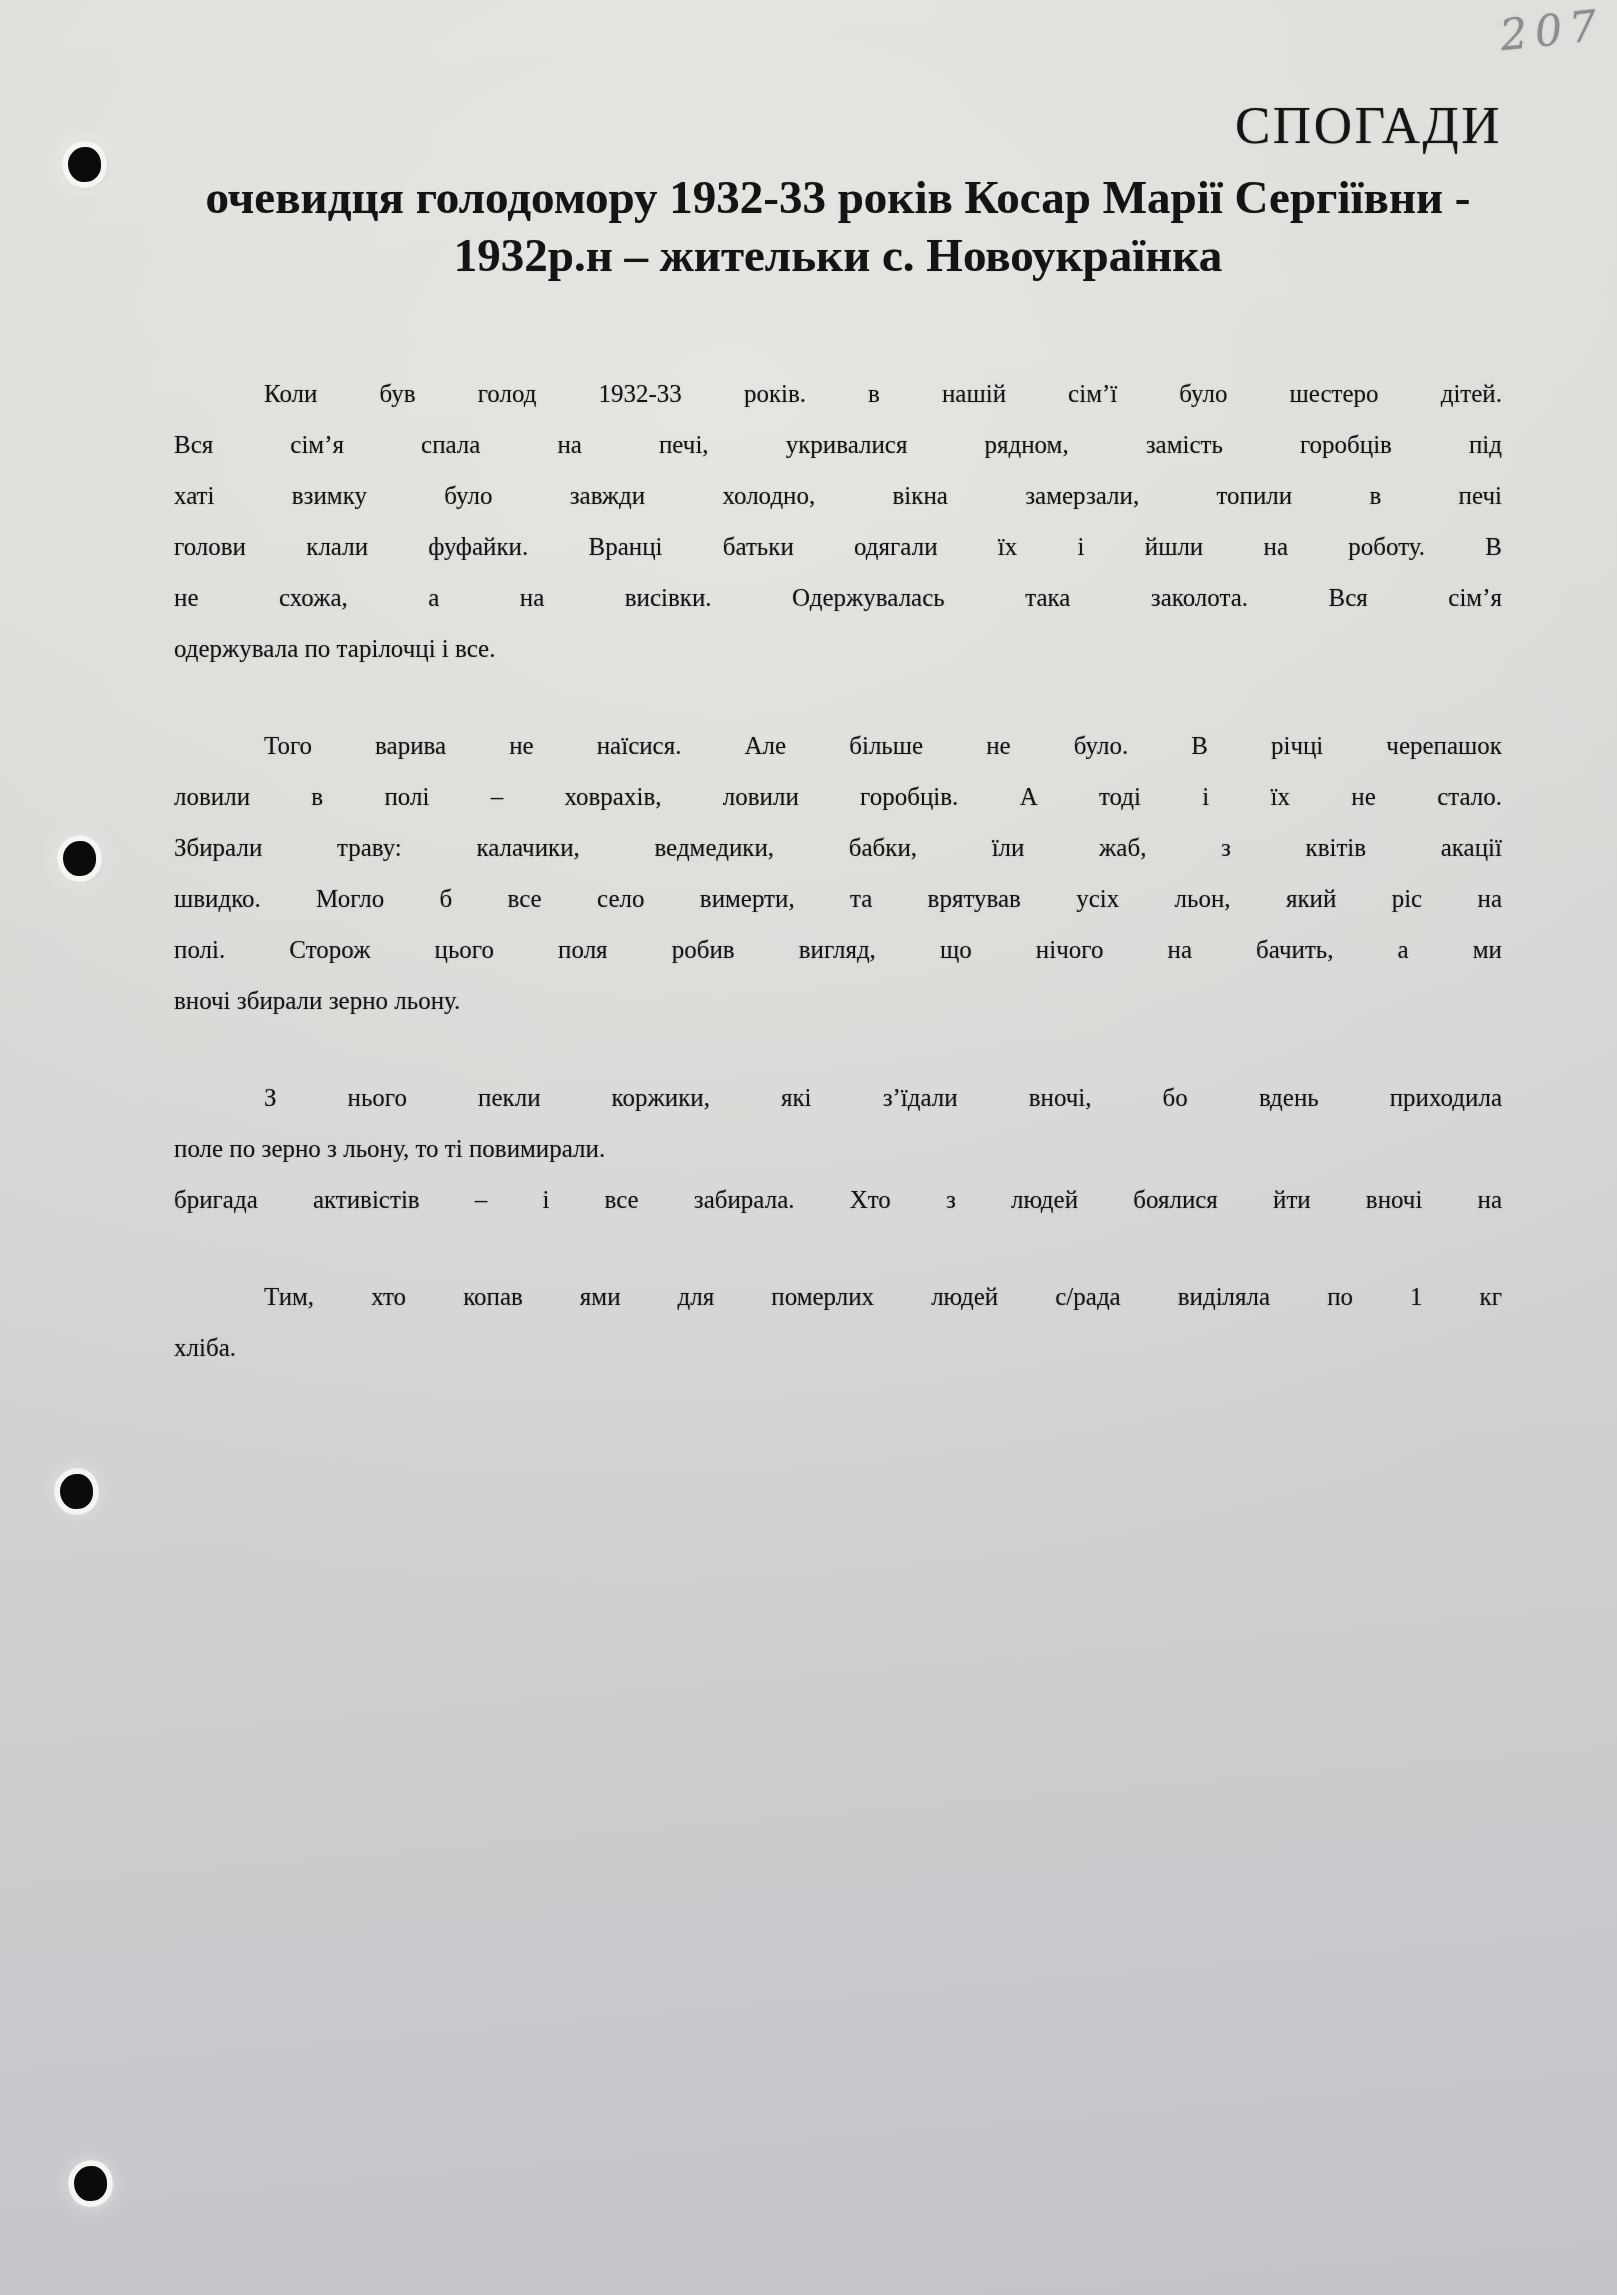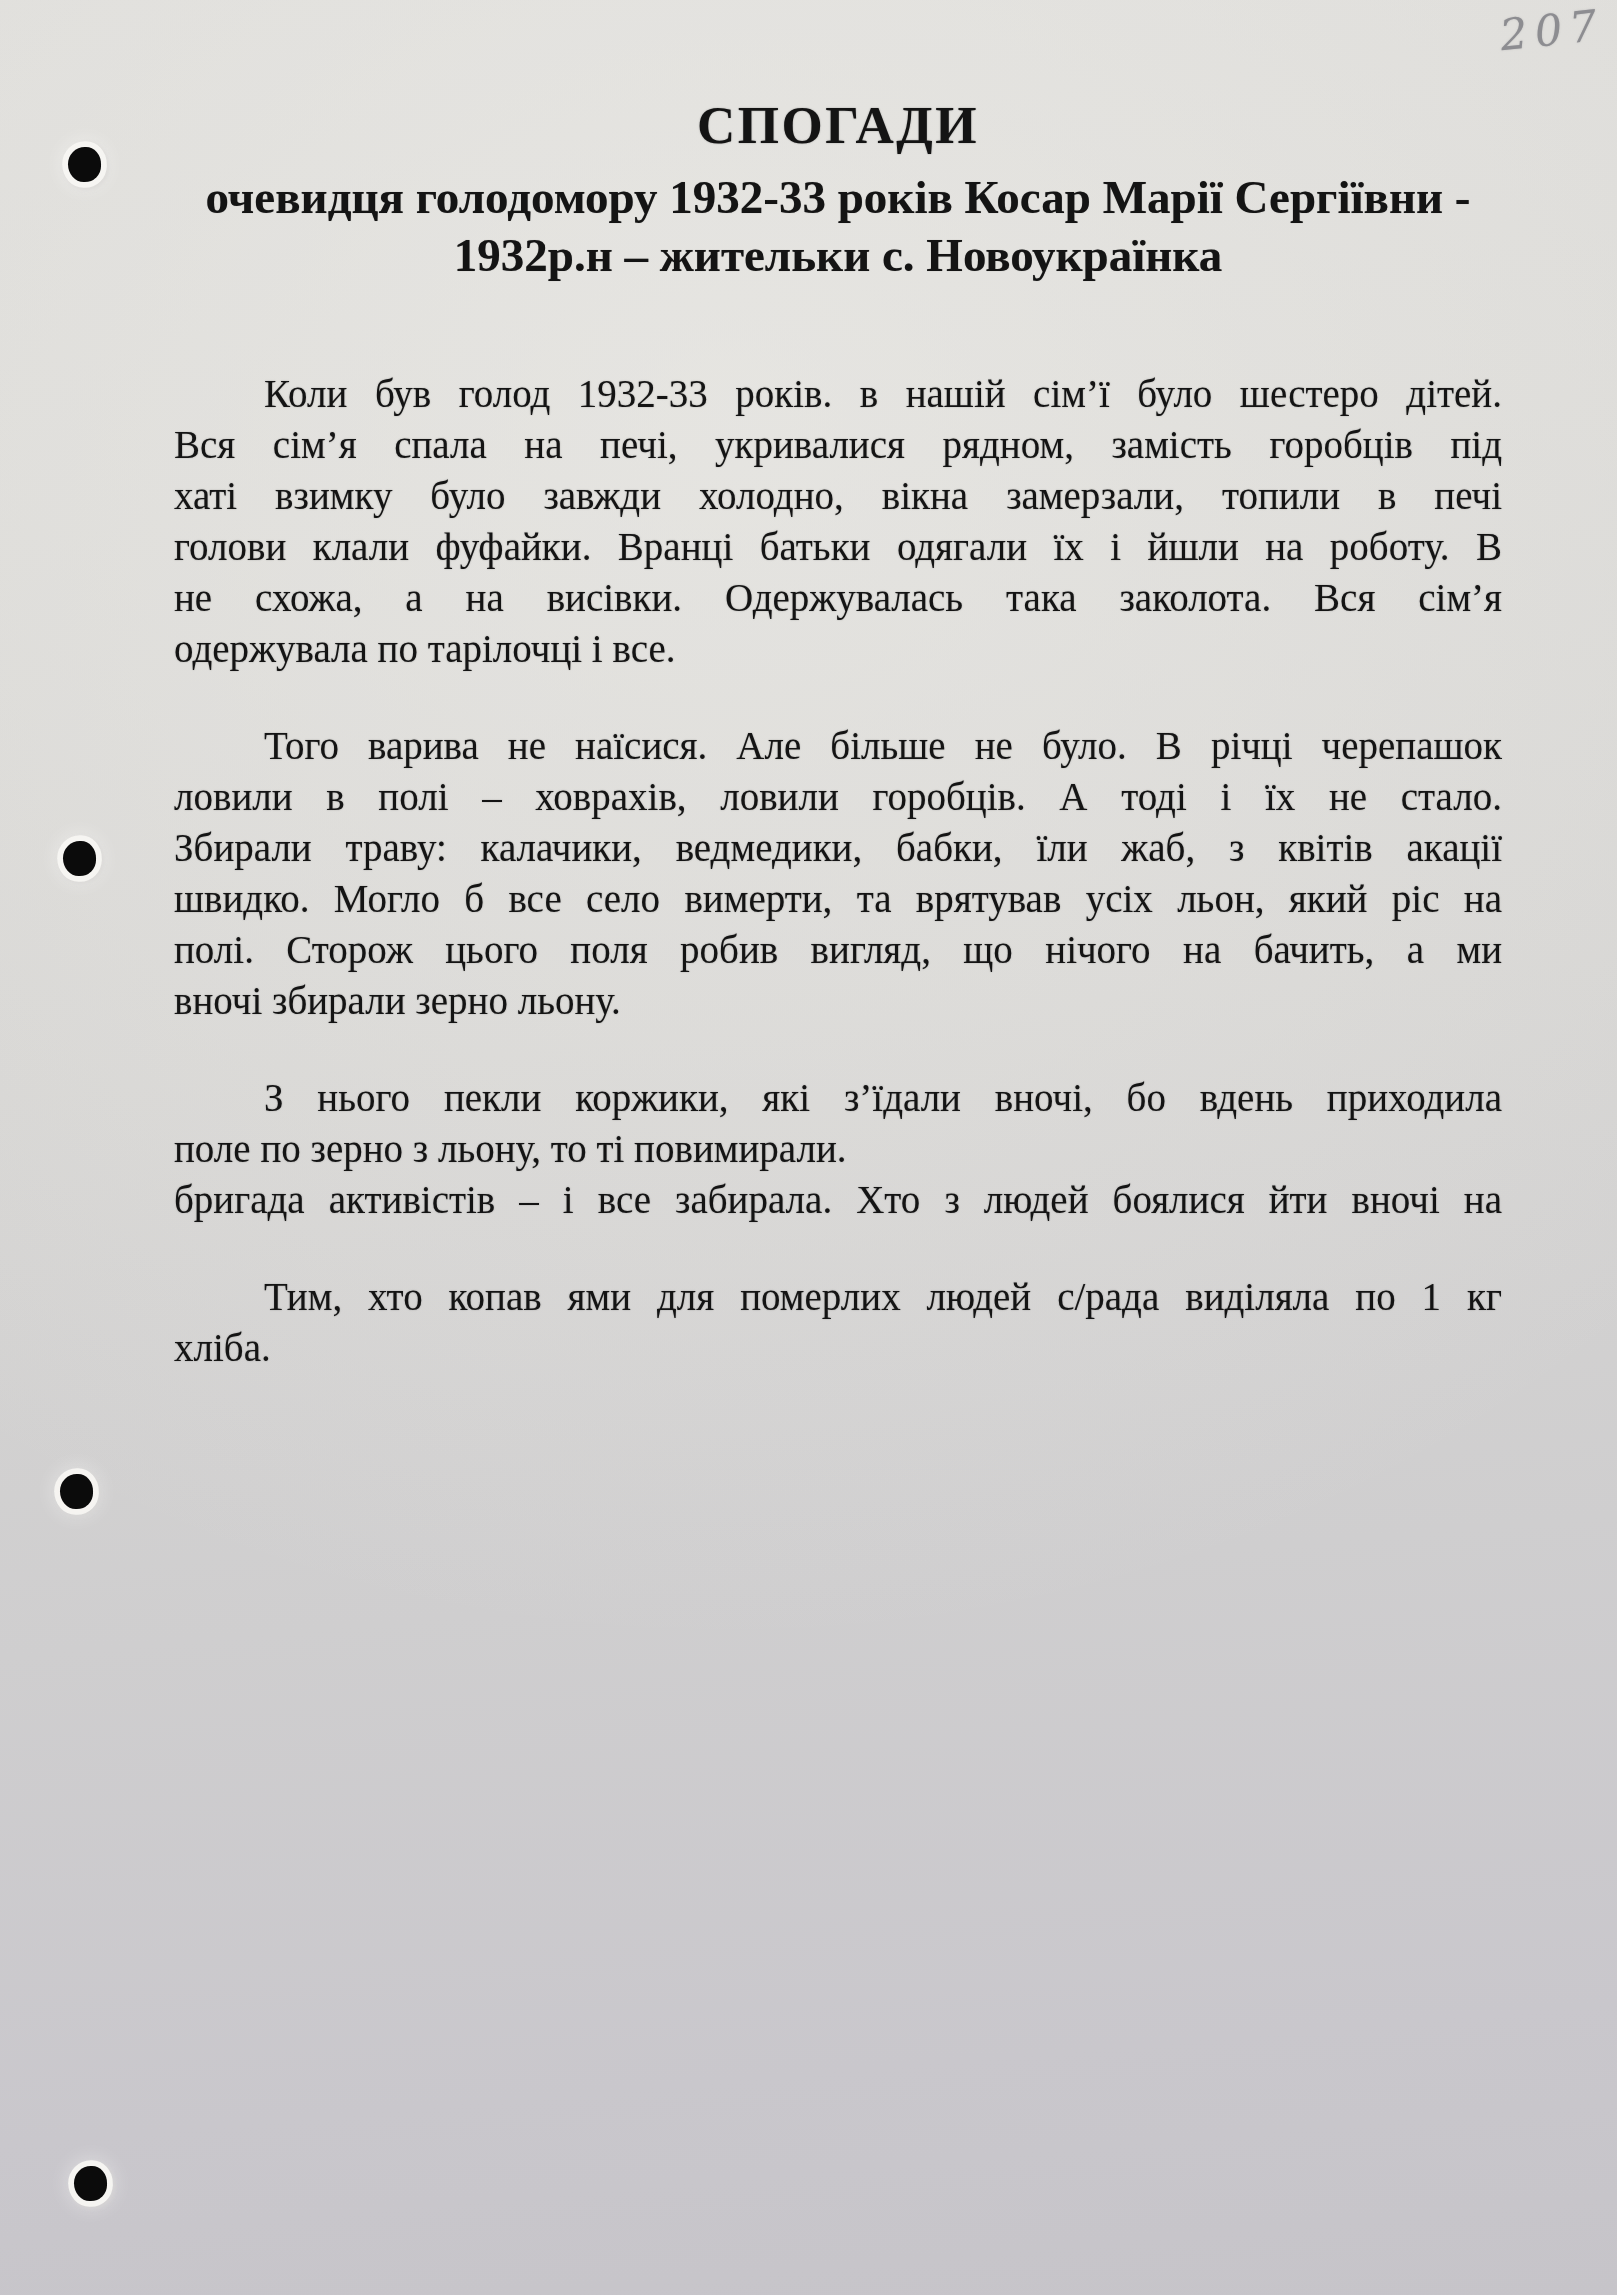--- a/index.html
+++ b/index.html
@@ -52,39 +52,40 @@
 
   .header {
     position: absolute;
     left: 174px;
     top: 95px;
     width: 1328px;
     text-align: center;
   }
   .title {
     font-size: 53px;
-    font-weight: bold;
+    font-weight: normal;
     letter-spacing: 2.5px;
     line-height: 61px;
     text-shadow: 0 0 1.6px rgba(30,30,30,0.4);
+    text-align: right;
   }
   .subtitle-line {
     font-size: 47px;
     font-weight: bold;
     line-height: 58px;
     text-shadow: 0 0 0.8px rgba(30,30,30,0.4);
   }
   .subtitle { margin-top: 11.5px; }
 
   .content {
     position: absolute;
     left: 174px;
     top: 368px;
     width: 1328px;
-    font-size: 39px;
+    font-size: 25px;
     line-height: 51px;
     text-shadow: 0 0 1.6px rgba(35,35,35,0.35);
   }
   .paragraph { margin: 0 0 46px 0; }
   .line {
     text-align: justify;
     text-align-last: justify;
     text-justify: inter-word;
     white-space: normal;
   }

